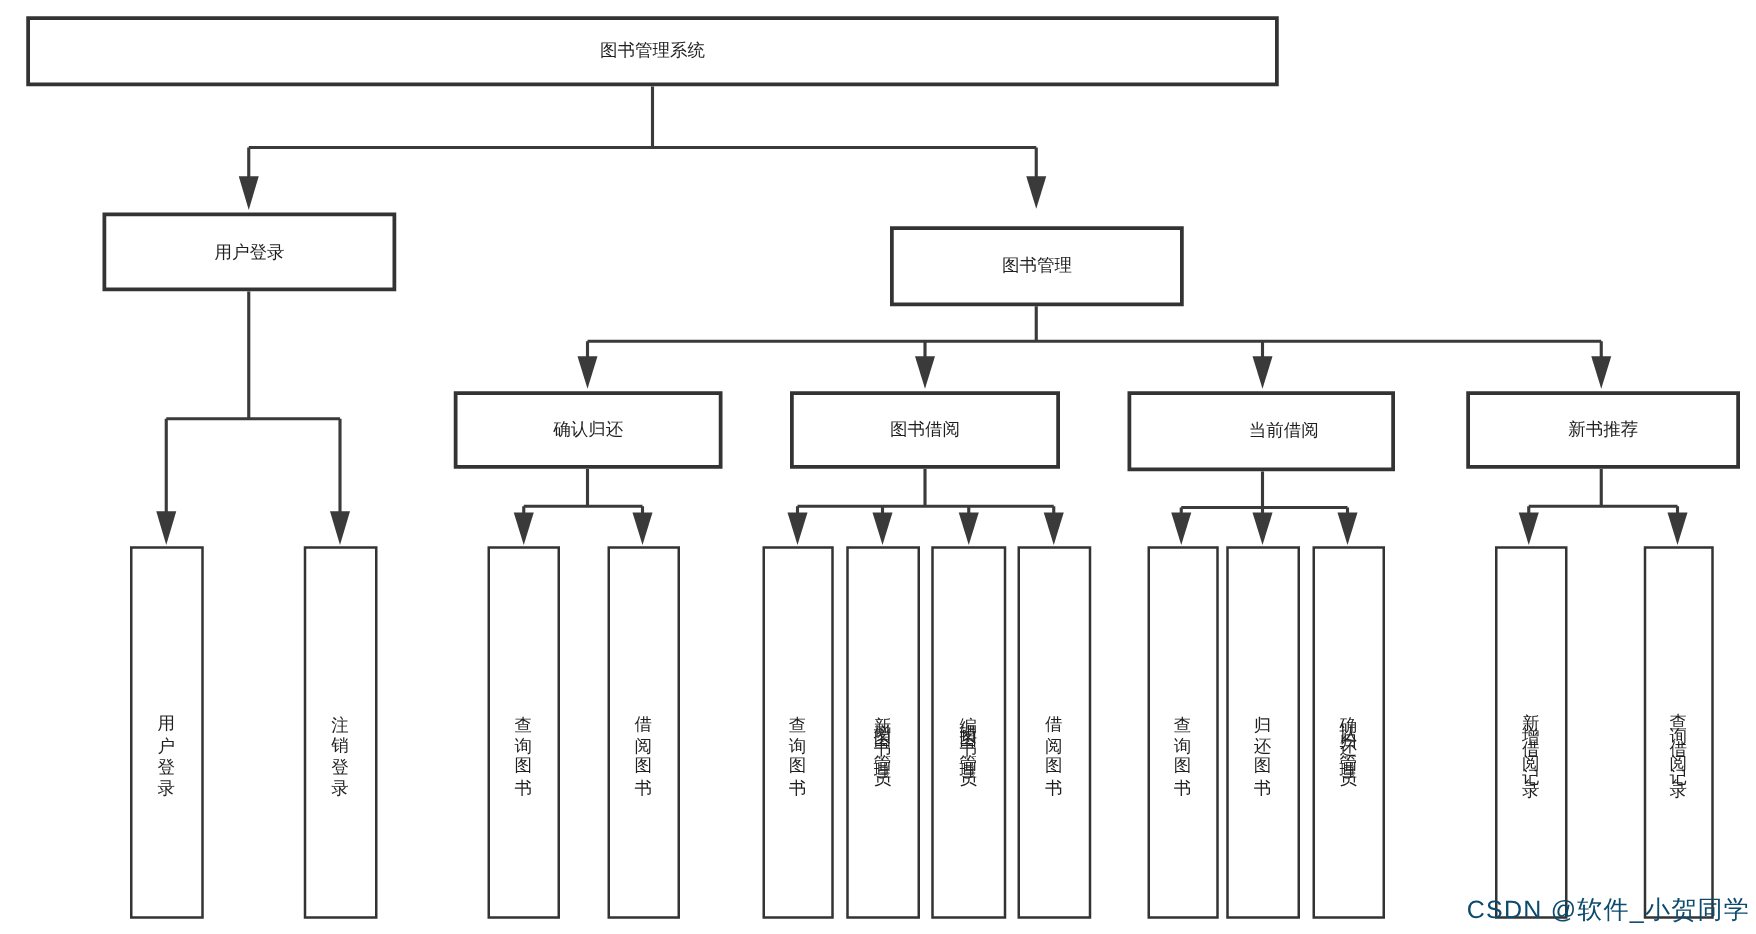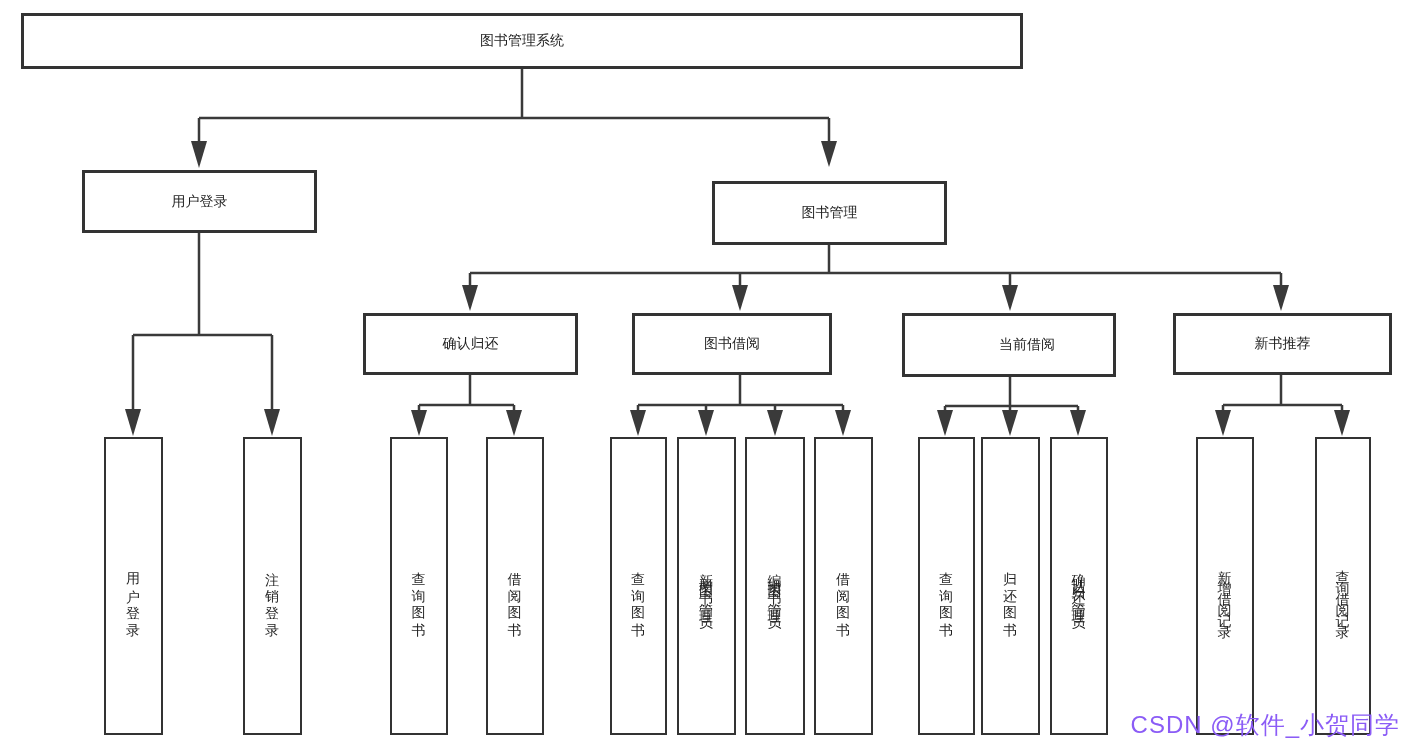--- a/index.html
+++ b/index.html
@@ -35,22 +35,22 @@
     writing-mode: vertical-rl;
     text-orientation: mixed;
     white-space: nowrap;
   }
   .v-4 span { letter-spacing: 17px; margin-bottom: -17px; }
   .v-6 span { letter-spacing: 11px; margin-bottom: -11px; }
   .v-9 span { letter-spacing: 6px;  margin-bottom: -6px;  }
   .watermark {
     position: absolute;
     right: 5px; bottom: 6px;
-    font-size: 24px;
-    color: #8b5cf6;
+    font-size: 20px;
+    color: #0c4a6e;
     letter-spacing: 1px;
     z-index: 3;
   }
 </style>
 </head>
 <body>
 
 <div id="stage">
 
   <svg id="connectors" viewBox="0 0 1405 747" xmlns="http://www.w3.org/2000/svg">
@@ -107,21 +107,21 @@
   <div class="node" style="left:82px; top:170px; width:235px; height:63px;">
     <span>用户登录</span>
   </div>
   <div class="node" style="left:712px; top:169px; width:235px; height:64px;margin-top:12px;">
     <span>图书管理</span>
   </div>
 
   <div class="node" style="left:363px; top:313px; width:215px; height:62px;">
     <span>确认归还</span>
   </div>
-  <div class="node" style="left:632px; top:313px; width:200px; height:62px;">
+  <div class="node" style="left:632px; top:313px; width:216px; height:62px;">
     <span>图书借阅</span>
   </div>
   <div class="node" style="left:902px; top:313px; width:214px; height:64px;padding-left:36px;">
     <span>当前借阅</span>
   </div>
   <div class="node" style="left:1173px; top:313px; width:219px; height:62px;">
     <span>新书推荐</span>
   </div>
 
   <div class="node leaf v v-4" style="left:104px; top:437px; width:59px; height:298px;">

